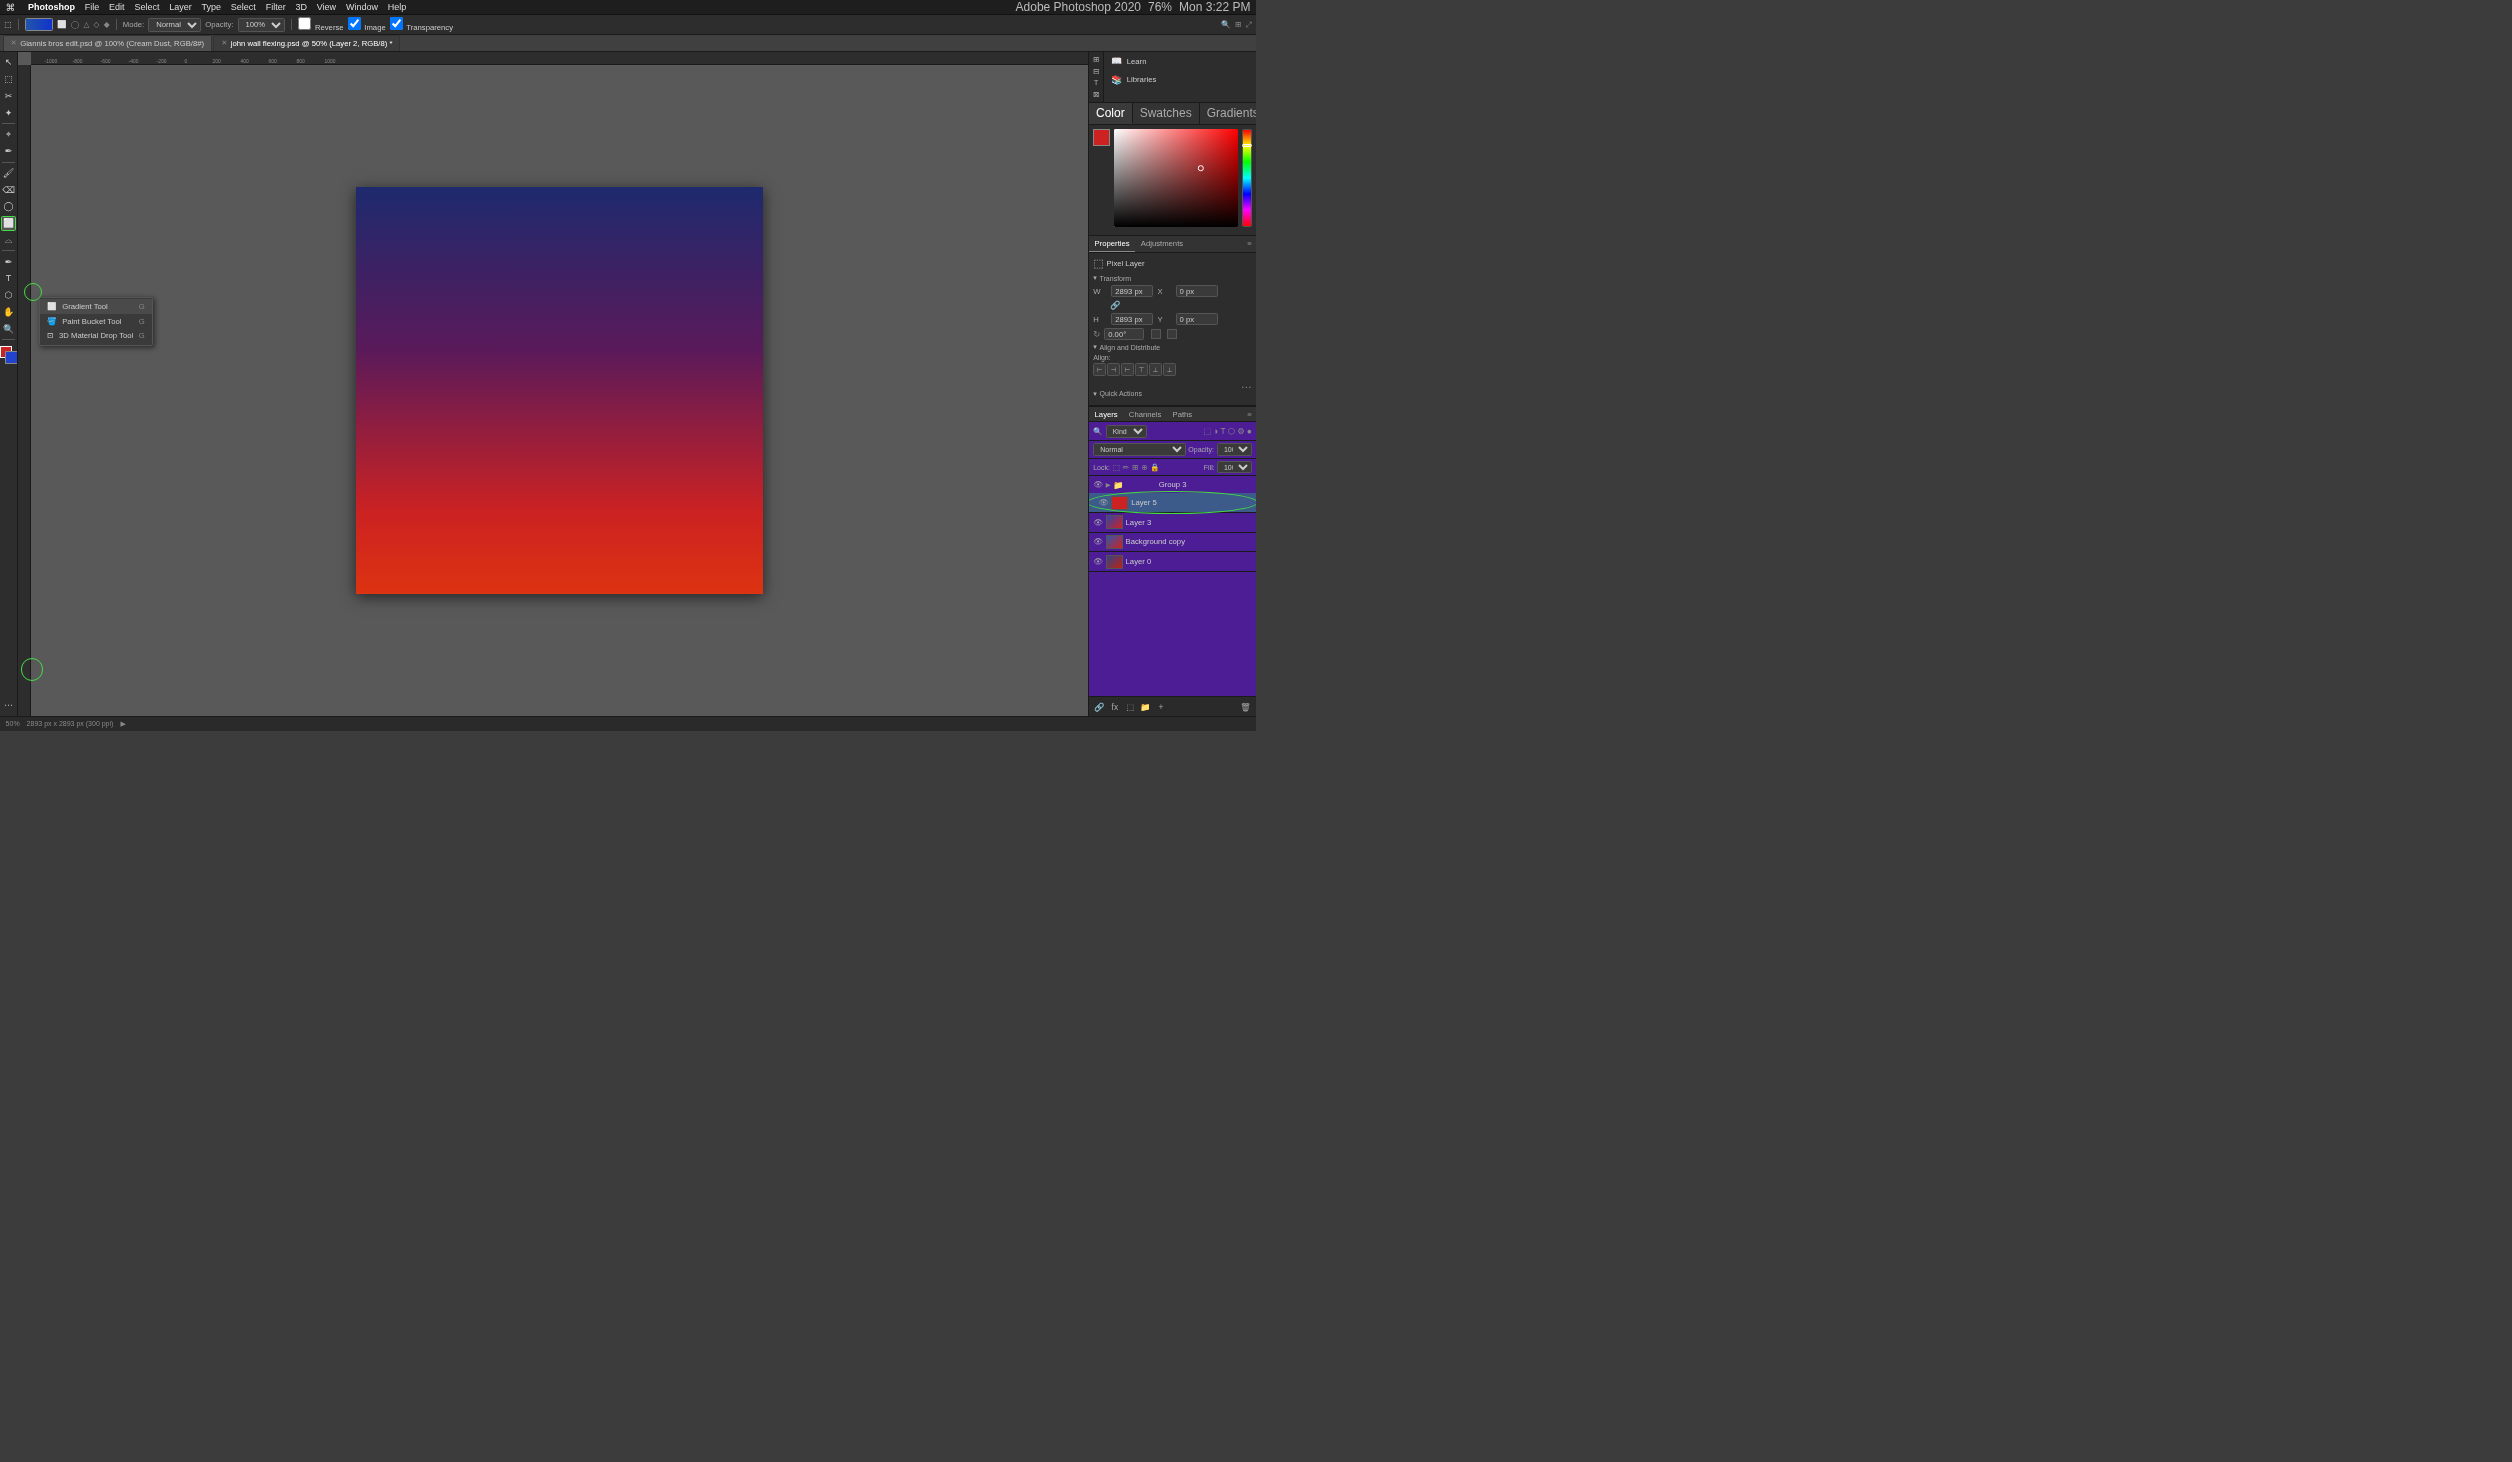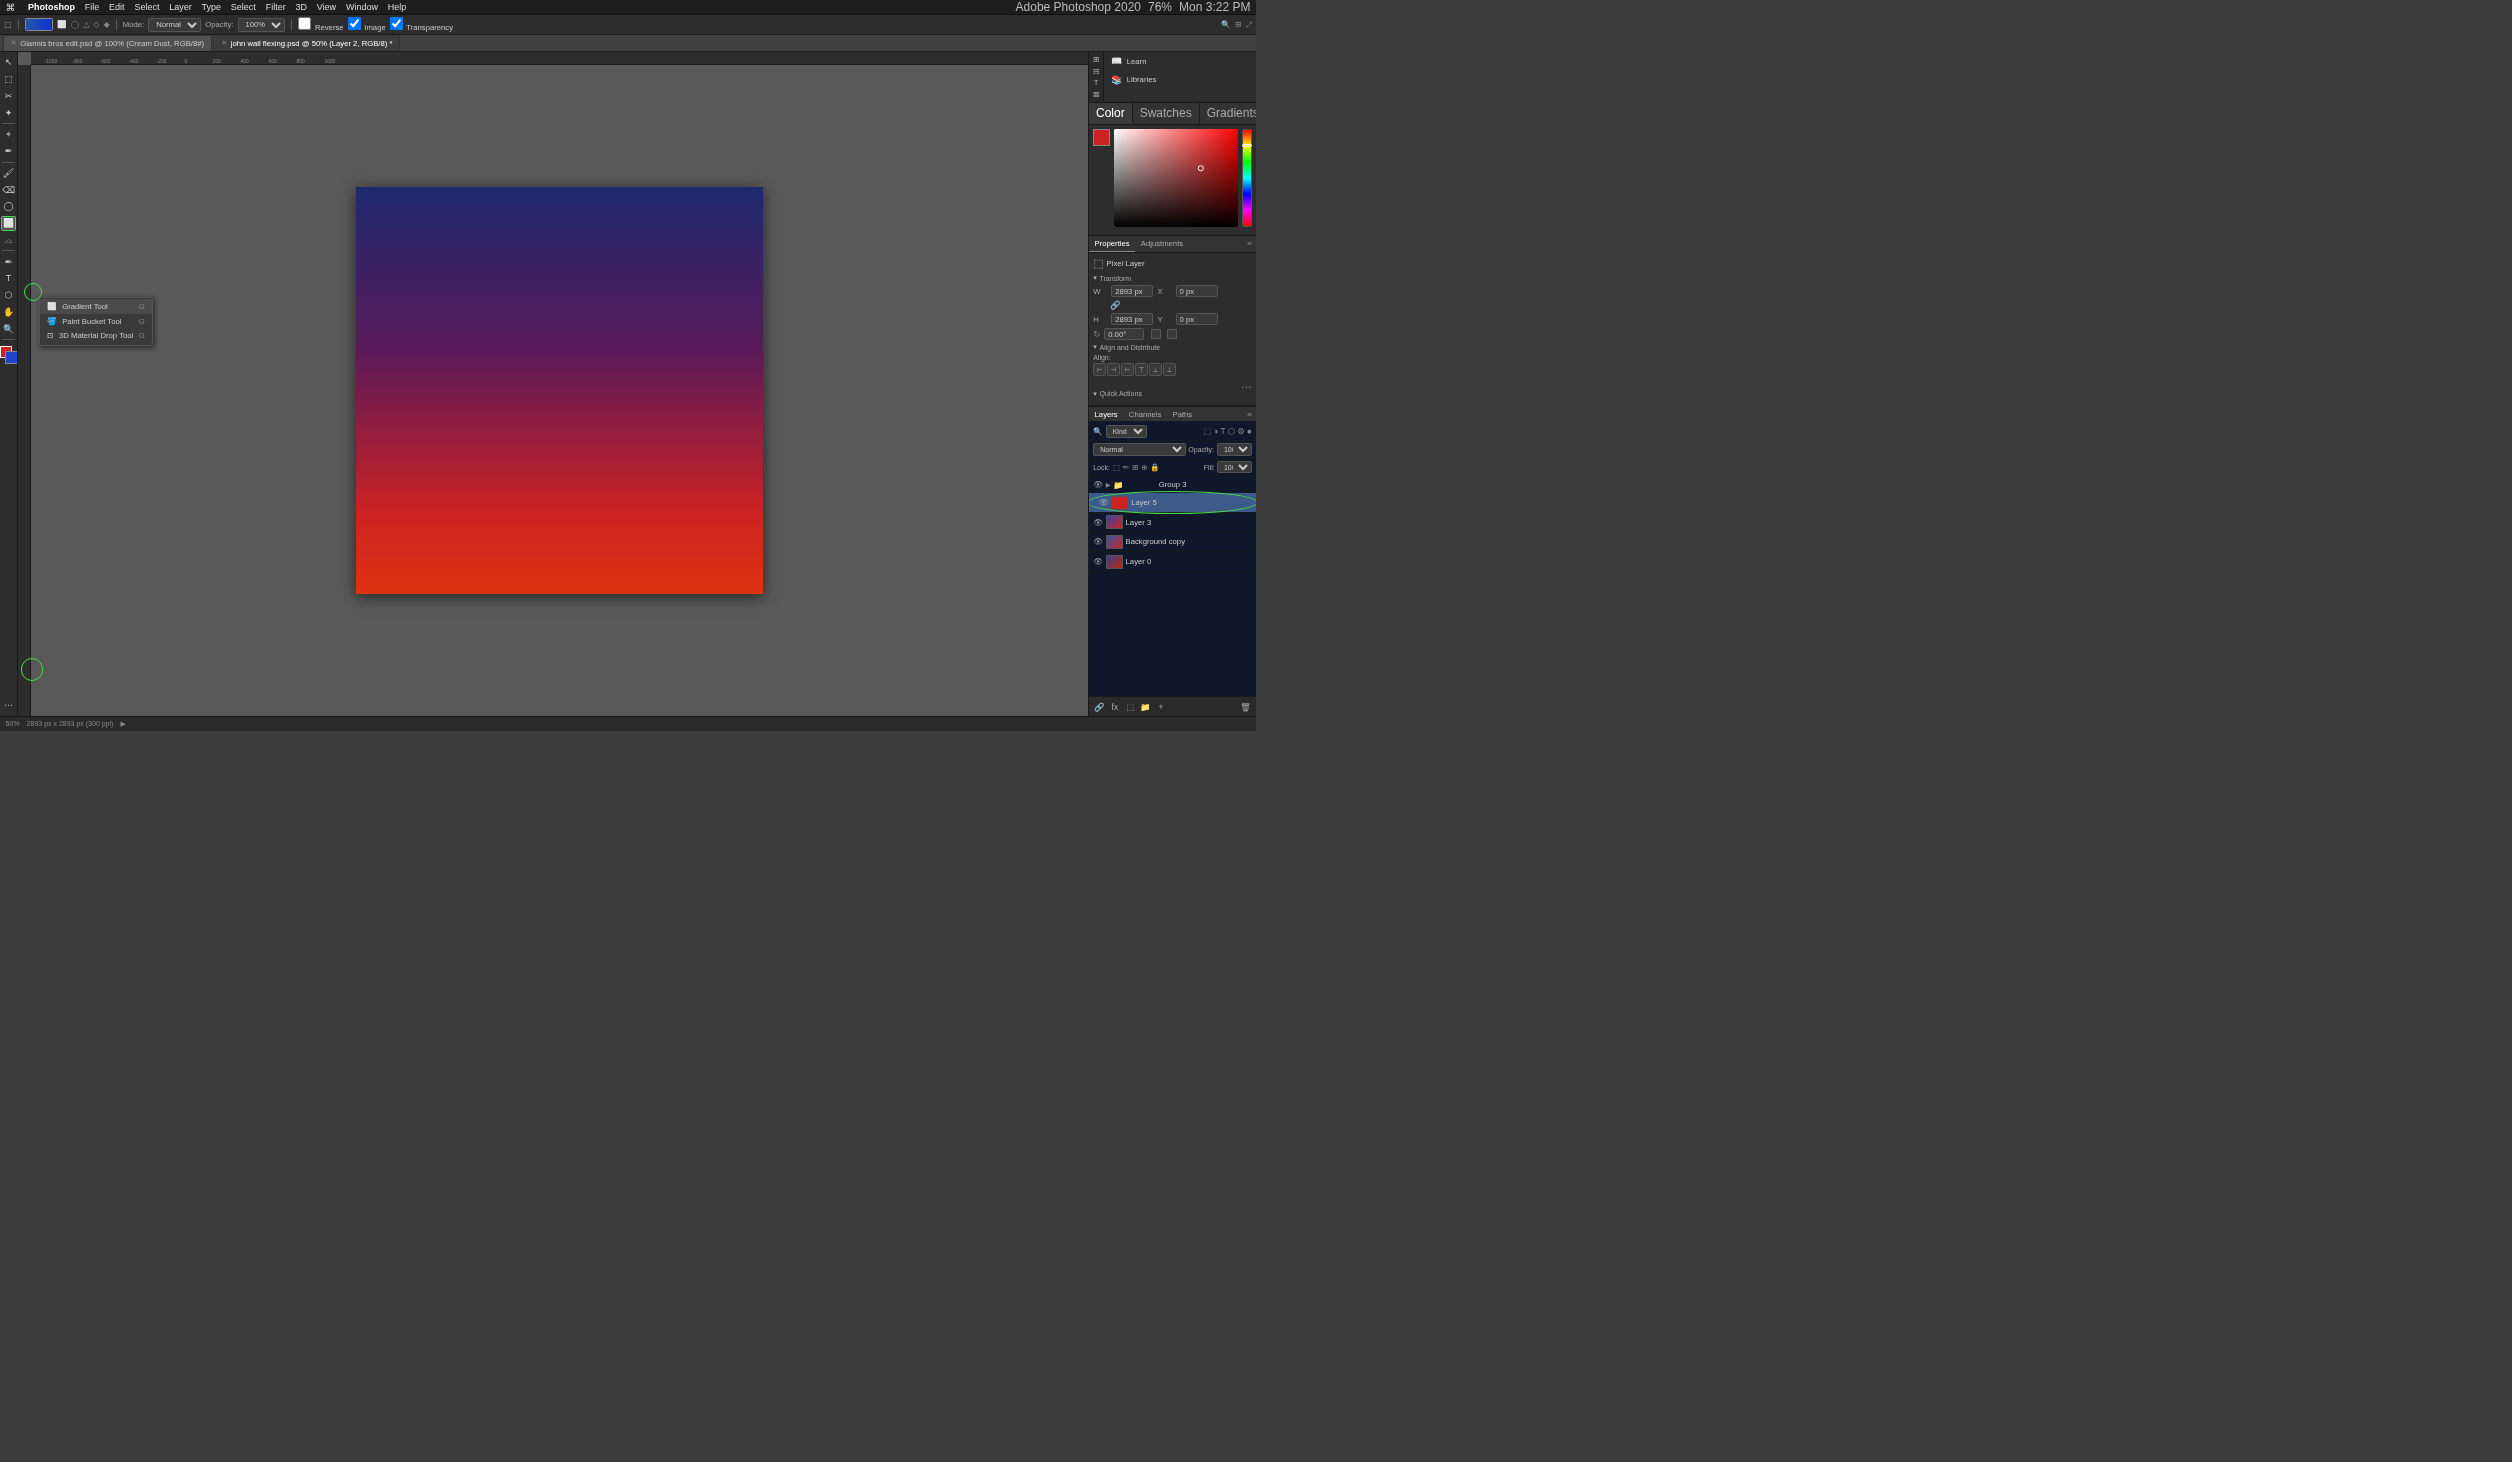--- a/index.html
+++ b/index.html
@@ -242,21 +242,21 @@
       display: flex; align-items: center; justify-content: center;
       cursor: pointer; border-radius: 1.4px;
     }
 
     
     .layers-panel {
       flex: 1;
       display: flex;
       flex-direction: column;
       overflow: hidden;
-      background: #0f172a;
+      background: #4c1d95;
     }
     .layers-tab-row {
       display: flex;
       background: #333;
       border-bottom: 0.7px solid #1a1a1a;
       border-top: 0.7px solid #1a1a1a;
     }
     .layers-tab {
       padding: 2.8px 5.6px;
       font-size: 7.7px;

